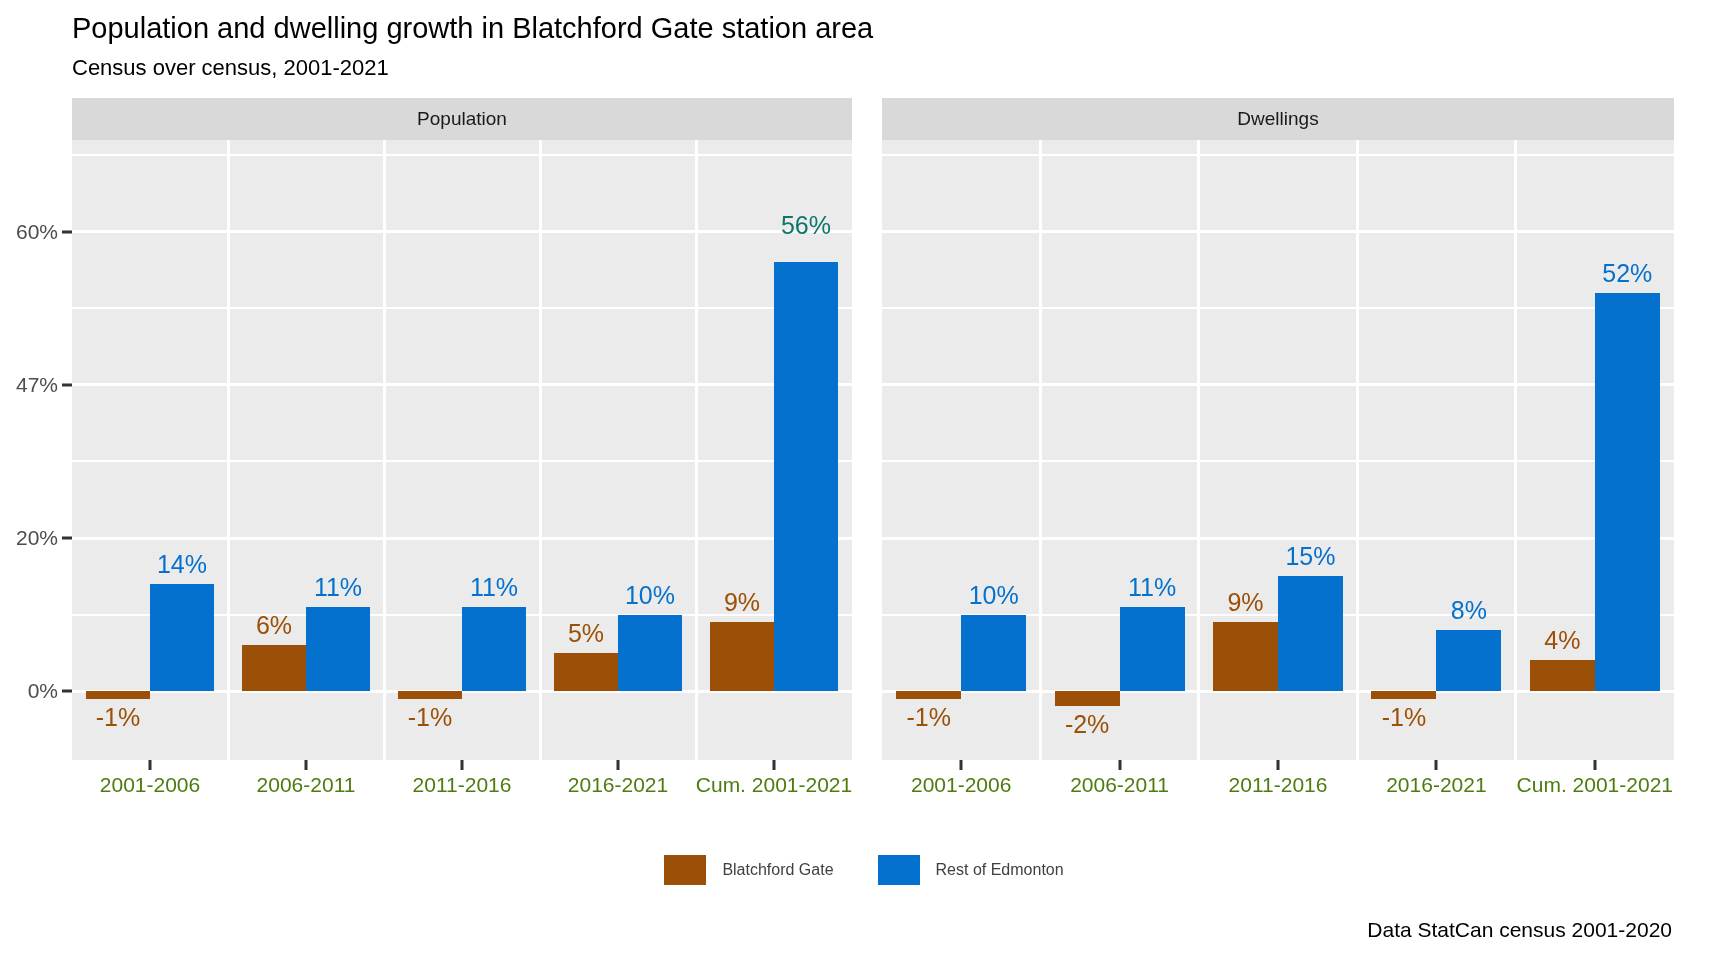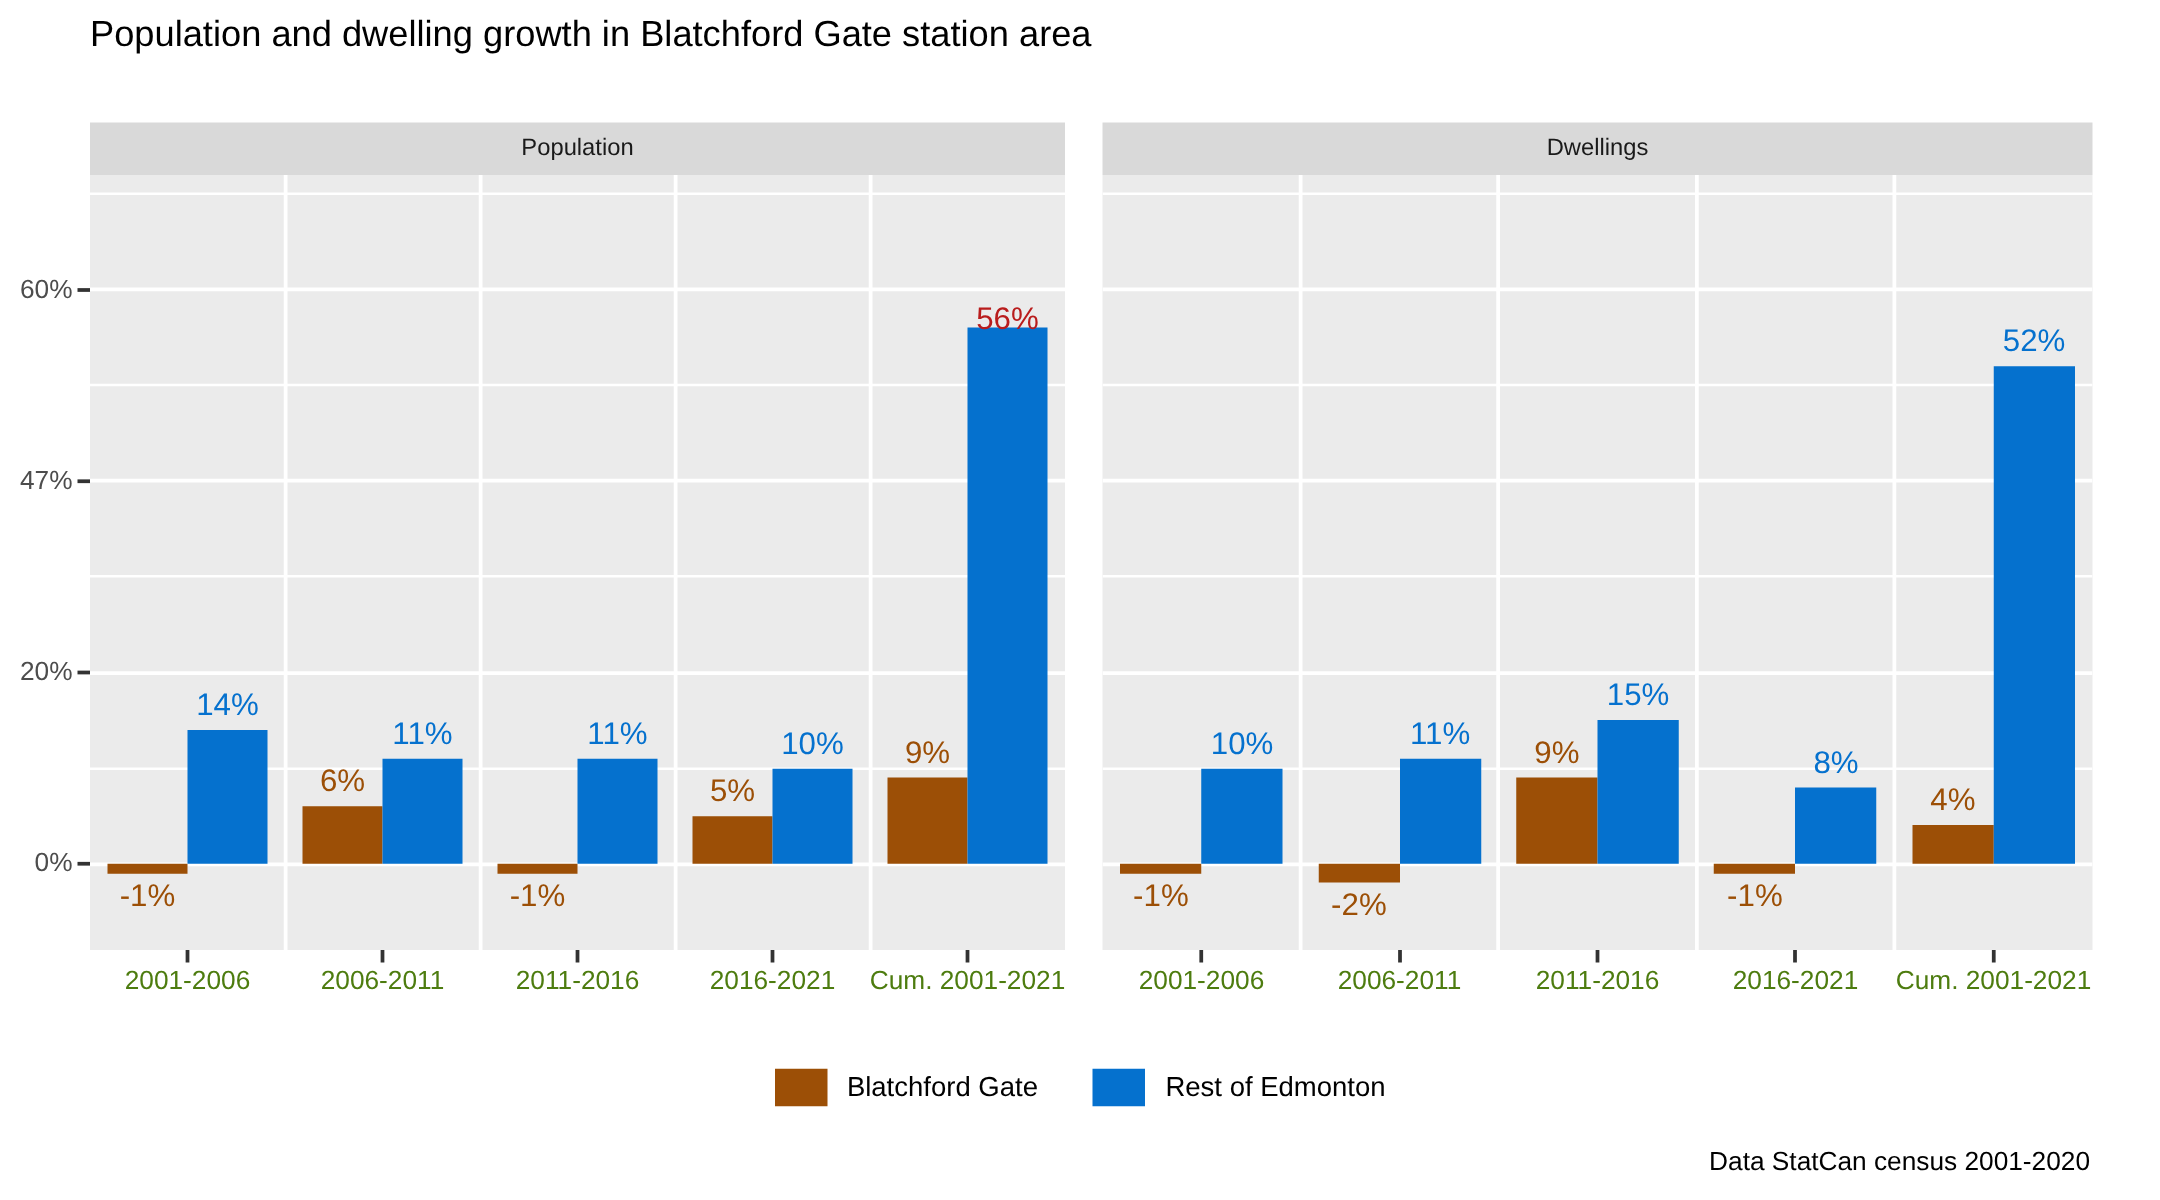--- a/index.html
+++ b/index.html
@@ -145,40 +145,41 @@
   .legend-item {
     display: flex;
     align-items: center;
     margin: 0 22px;
   }
   .legend-swatch {
     width: 42px; height: 30px;
     margin-right: 16px;
   }
   .legend-text {
-    font-size: 22px;
-    color: #000000;
+    font-size: 16px;
+    color: #404040;
     white-space: nowrap;
   }
 
   
   #caption {
     position: absolute;
     right: 56px; top: 918px;
     font-size: 21px;
     color: #000000;
     white-space: nowrap;
   }
 </style>
 </head>
 <body>
 
 <div id="root">
 
   <div id="title">Population and dwelling growth in Blatchford Gate station area</div>
+  <div id="subtitle">Census over census, 2001-2021</div>
 
   <div id="yaxis">
       <div class="ytick-label" style="top: 593.111px;">0%</div>
       <div class="ytick-mark" style="top: 593.111px;"></div>
       <div class="ytick-label" style="top: 440.025px;">20%</div>
       <div class="ytick-mark" style="top: 440.025px;"></div>
       <div class="ytick-label" style="top: 286.938px;">47%</div>
       <div class="ytick-mark" style="top: 286.938px;"></div>
       <div class="ytick-label" style="top: 133.852px;">60%</div>
       <div class="ytick-mark" style="top: 133.852px;"></div>
@@ -214,21 +215,21 @@
           <div class="bar-label" style="color: rgb(156, 79, 6); left: 638.04px; width: 63.96px; top: 448.222px;">9%</div>
           <div class="bar" style="left: 78px; width: 63.96px; top: 443.951px; height: 107.16px; background: rgb(5, 113, 206);"></div>
           <div class="bar-label" style="color: rgb(5, 113, 206); left: 78px; width: 63.96px; top: 409.951px;">14%</div>
           <div class="bar" style="left: 234px; width: 63.96px; top: 466.914px; height: 84.1975px; background: rgb(5, 113, 206);"></div>
           <div class="bar-label" style="color: rgb(5, 113, 206); left: 234px; width: 63.96px; top: 432.914px;">11%</div>
           <div class="bar" style="left: 390px; width: 63.96px; top: 466.914px; height: 84.1975px; background: rgb(5, 113, 206);"></div>
           <div class="bar-label" style="color: rgb(5, 113, 206); left: 390px; width: 63.96px; top: 432.914px;">11%</div>
           <div class="bar" style="left: 546px; width: 63.96px; top: 474.568px; height: 76.5432px; background: rgb(5, 113, 206);"></div>
           <div class="bar-label" style="color: rgb(5, 113, 206); left: 546px; width: 63.96px; top: 440.568px;">10%</div>
           <div class="bar" style="left: 702px; width: 63.96px; top: 122.469px; height: 428.642px; background: rgb(5, 113, 206);"></div>
-          <div class="bar-label" style="color: #b91c1c; left: 702px; width: 63.96px; top: 101px;">56%</div>
+          <div class="bar-label" style="color: #0f766e; left: 702px; width: 63.96px; top: 71px;">56%</div>
         </div>
     </div>
     <div class="panel right">
       <div class="strip">
         <span>Dwellings</span>
       </div>
       <div class="panel-body">
           <div class="hgrid major" style="top: 549.611px;"></div>
           <div class="hgrid major" style="top: 396.525px;"></div>
           <div class="hgrid major" style="top: 243.438px;"></div>

